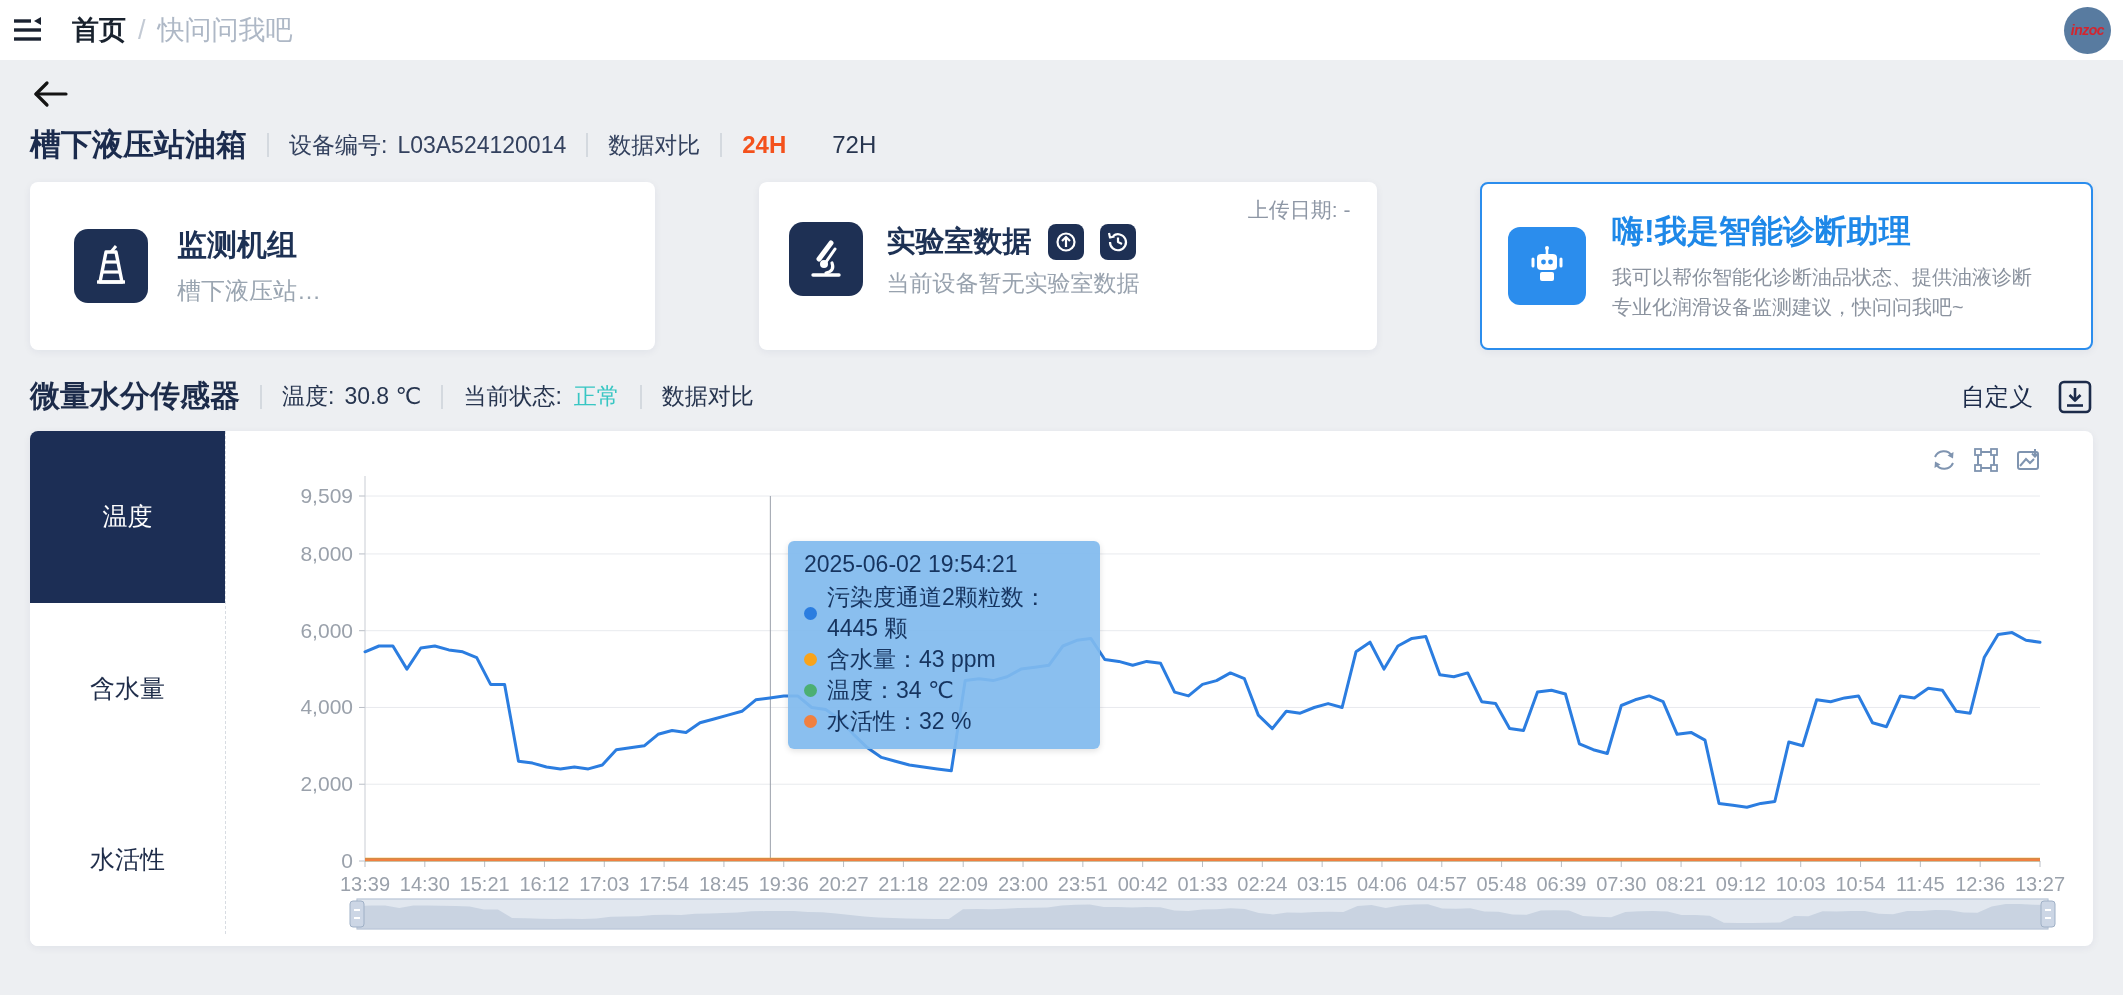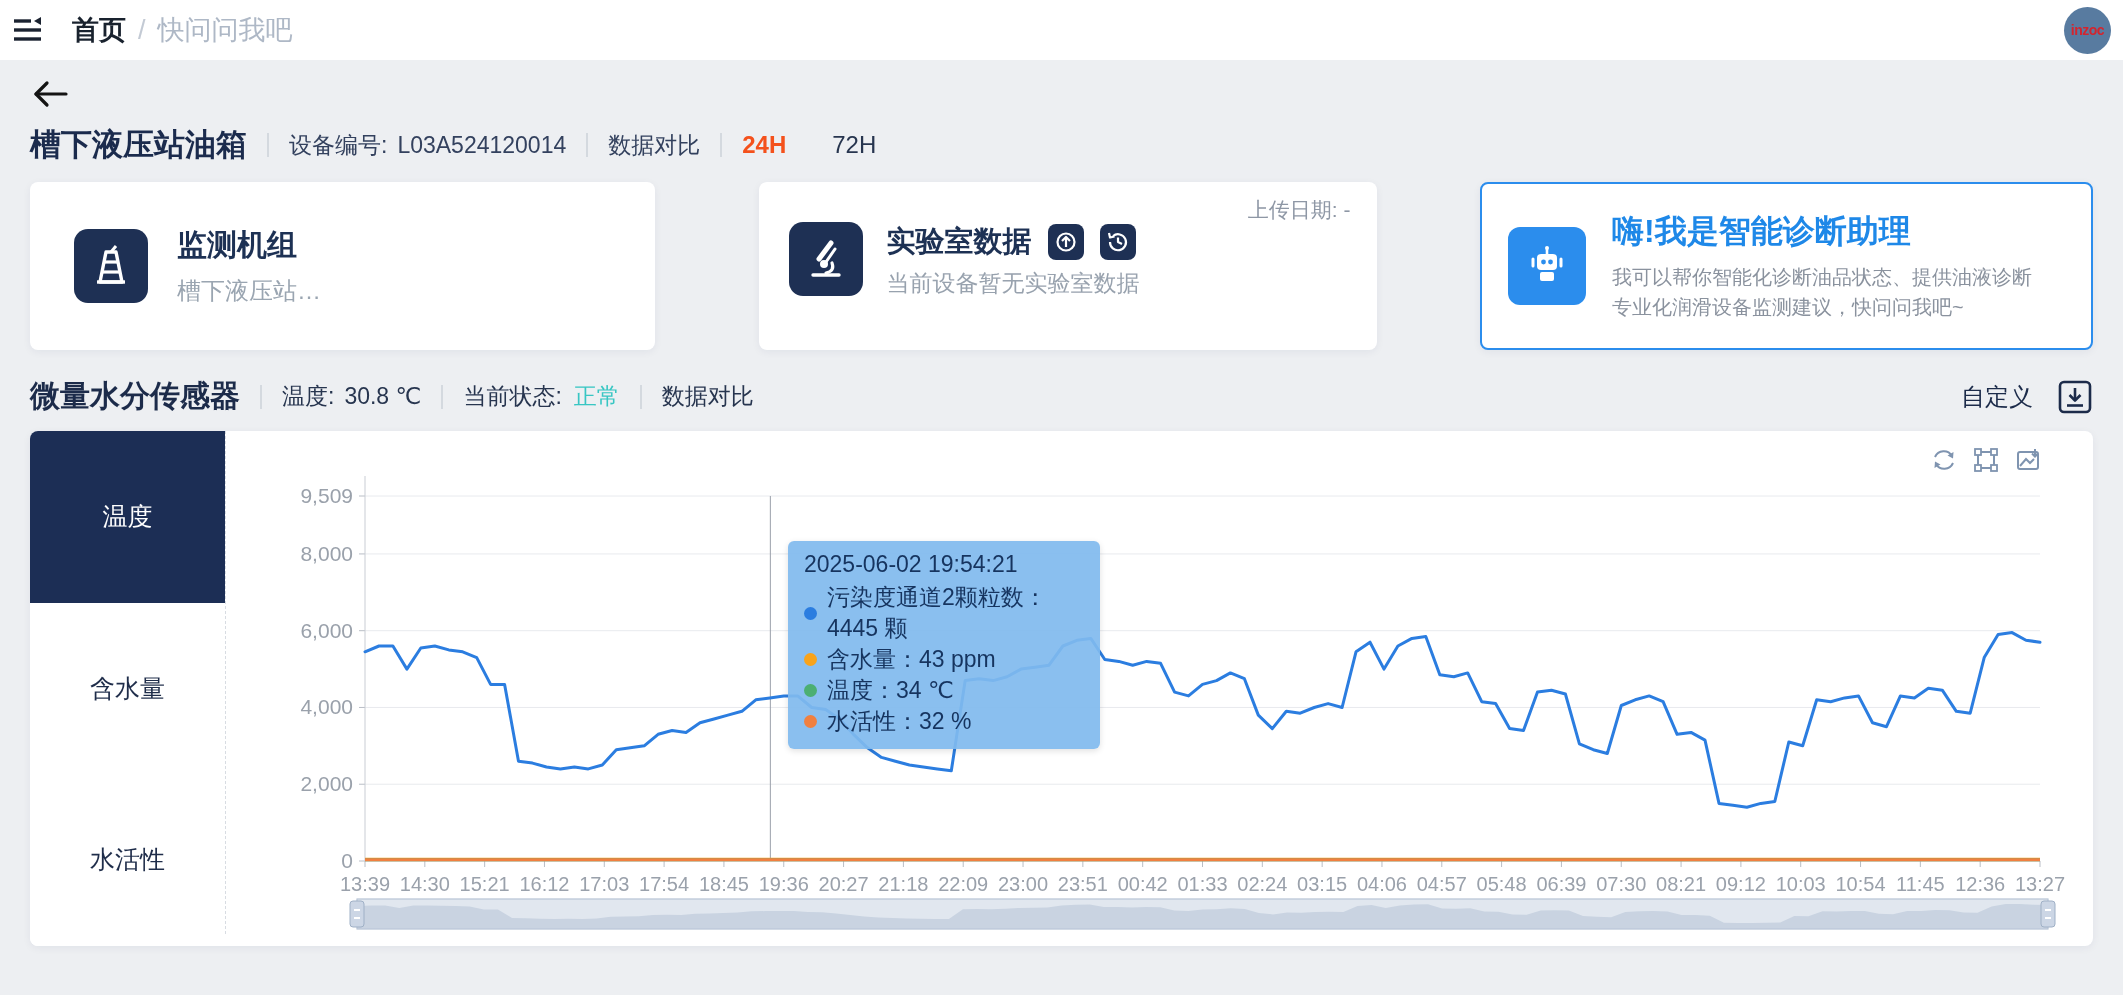--- a/index.html
+++ b/index.html
@@ -8,21 +8,21 @@
 
   
   .topbar { height:60px; background:#fff; display:flex; align-items:center; padding:0 12px; }
   .fold { width:34px; height:30px; cursor:pointer; display:flex; align-items:center; }
   .crumbs { margin-left:26px; font-size:27px; display:flex; align-items:center; }
   .crumb-home { color:#19222e; font-weight:bold; cursor:pointer; }
   .crumb-sep { color:#c3cad4; margin:0 12px; }
   .crumb-cur { color:#aeb8c6; }
   .logo { margin-left:auto; width:47px; height:47px; border-radius:50%; background:#587ba0;
     display:flex; align-items:center; justify-content:center; cursor:pointer; overflow:hidden; }
-  .logo span { color:#d3252e; font-weight:bold; font-size:14px; letter-spacing:-0.5px; }
+  .logo span { color:#d3252e; font-weight:bold; font-size:14px; letter-spacing:-0.5px;font-style:italic; }
 
   
   .content { padding:18px 30px 0; }
   .back { width:40px; height:34px; cursor:pointer; }
 
   .titlerow { margin-top:12px; display:flex; align-items:center; }
   .titlerow h1 { font-size:31px; color:#1b2b4d; font-weight:bold; }
   .vdiv { width:2px; height:24px; background:#d4d9df; margin:0 20px; }
   .meta { font-size:23px; color:#33415e; }
   .range { font-size:24px; cursor:pointer; }

